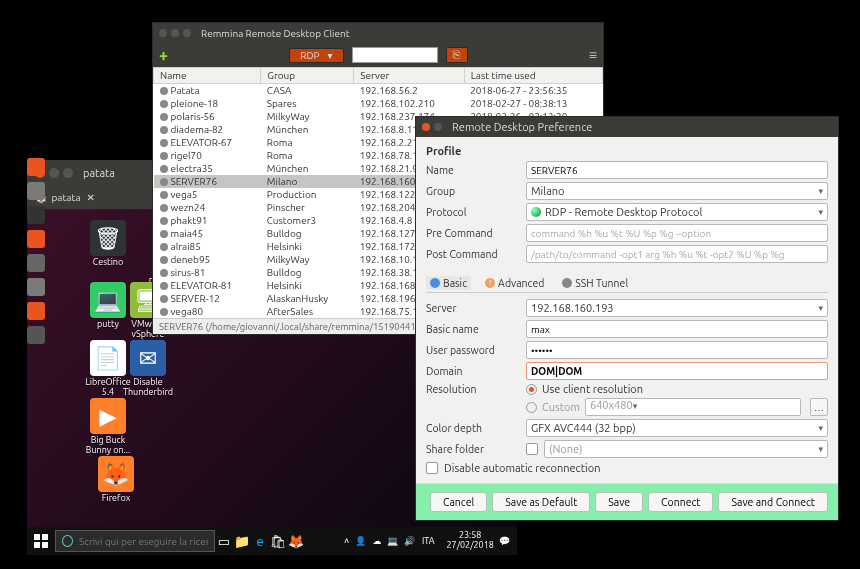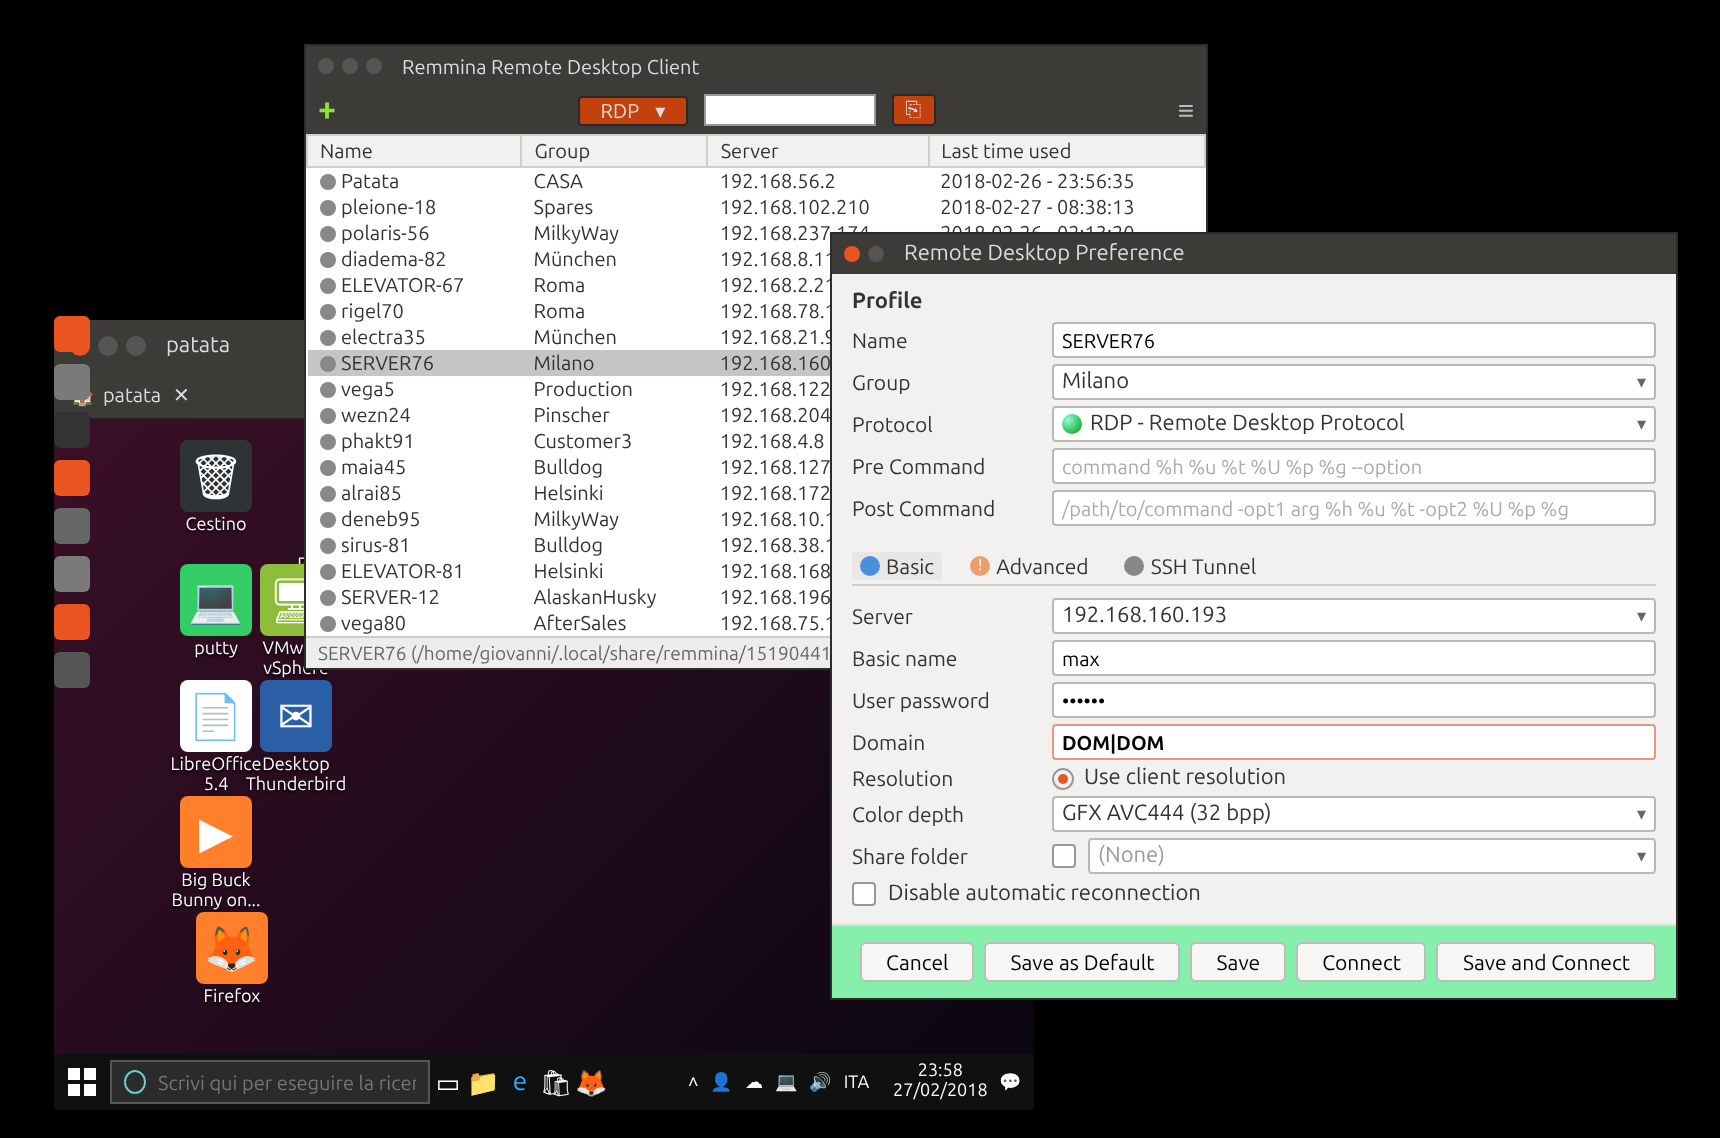--- a/index.html
+++ b/index.html
@@ -136,21 +136,21 @@
       <div class="desk-icon" style="left: 92px; top: 72px;">
         <div class="glyph" style="background:#8fbc3b">🖥</div>
         <div class="label">VMware vSphere Client</div>
       </div>
       <div class="desk-icon" style="left: 52px; top: 130px;">
         <div class="glyph" style="background:#fff">📄</div>
         <div class="label">LibreOffice 5.4</div>
       </div>
       <div class="desk-icon" style="left: 92px; top: 130px;">
         <div class="glyph" style="background:#2a5fa6">✉</div>
-        <div class="label">Desktop Thunderbird</div>
+        <div class="label">Disable Thunderbird</div>
       </div>
       <div class="desk-icon" style="left: 52px; top: 188px;">
         <div class="glyph" style="background:#ff7f2a">▶</div>
         <div class="label">Big Buck Bunny on...</div>
       </div>
       <div class="desk-icon" style="left: 60px; top: 246px;">
         <div class="glyph" style="background:#ff7f2a">🦊</div>
         <div class="label">Firefox</div>
       </div>
     </div>
@@ -216,21 +216,21 @@
           <th>Group</th>
           <th>Server</th>
           <th>Last time used</th>
         </tr>
       </thead>
     <tbody id="rem-tbody">
         <tr class="row">
           <td><span class="row-icon"></span>Patata</td>
           <td>CASA</td>
           <td>192.168.56.2</td>
-          <td>2018-02-26 - 23:56:35</td>
+          <td>2018-06-27 - 23:56:35</td>
         </tr>
         <tr class="row">
           <td><span class="row-icon"></span>pleione-18</td>
           <td>Spares</td>
           <td>192.168.102.210</td>
           <td>2018-02-27 - 08:38:13</td>
         </tr>
         <tr class="row">
           <td><span class="row-icon"></span>polaris-56</td>
           <td>MilkyWay</td>
@@ -415,20 +415,29 @@
     <div class="form-row">
       <label>Resolution</label>
       <div class="field">
         <div style="display:flex;align-items:center;gap:5px">
           <span class="radio-dot checked"></span>
           <span>Use client resolution</span>
         </div>
       </div>
     </div>
     <div class="form-row">
+      <label></label>
+      <div class="field" style="display:flex;align-items:center;gap:5px">
+        <span class="radio-dot"></span>
+        <span class="muted">Custom</span>
+        <div class="combo small-combo muted" style="flex:1"><span>640x480</span><span class="caret">▾</span></div>
+        <div class="ellips-btn">…</div>
+      </div>
+    </div>
+    <div class="form-row">
       <label>Color depth</label>
       <div class="field">
           <div class="combo">
             <span>GFX AVC444 (32 bpp)</span>
             <span class="caret">▾</span>
           </div>
         </div>
     </div>
     <div class="form-row">
       <label>Share folder</label>

